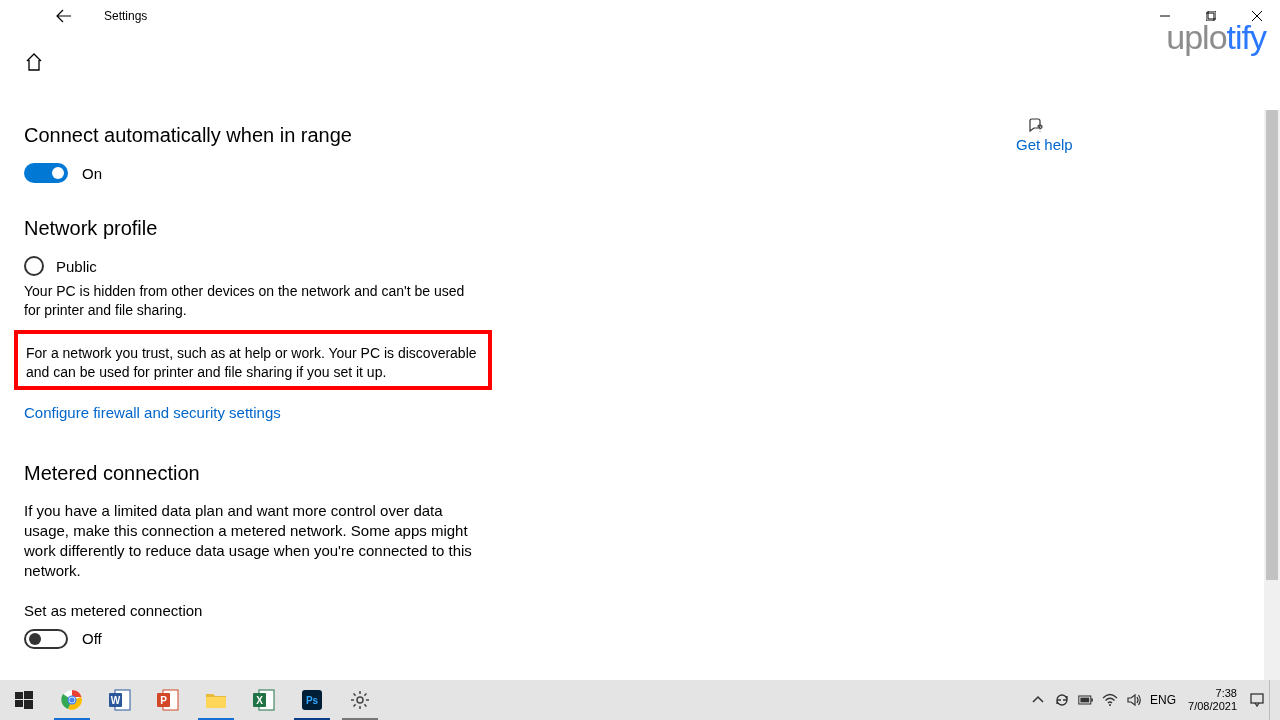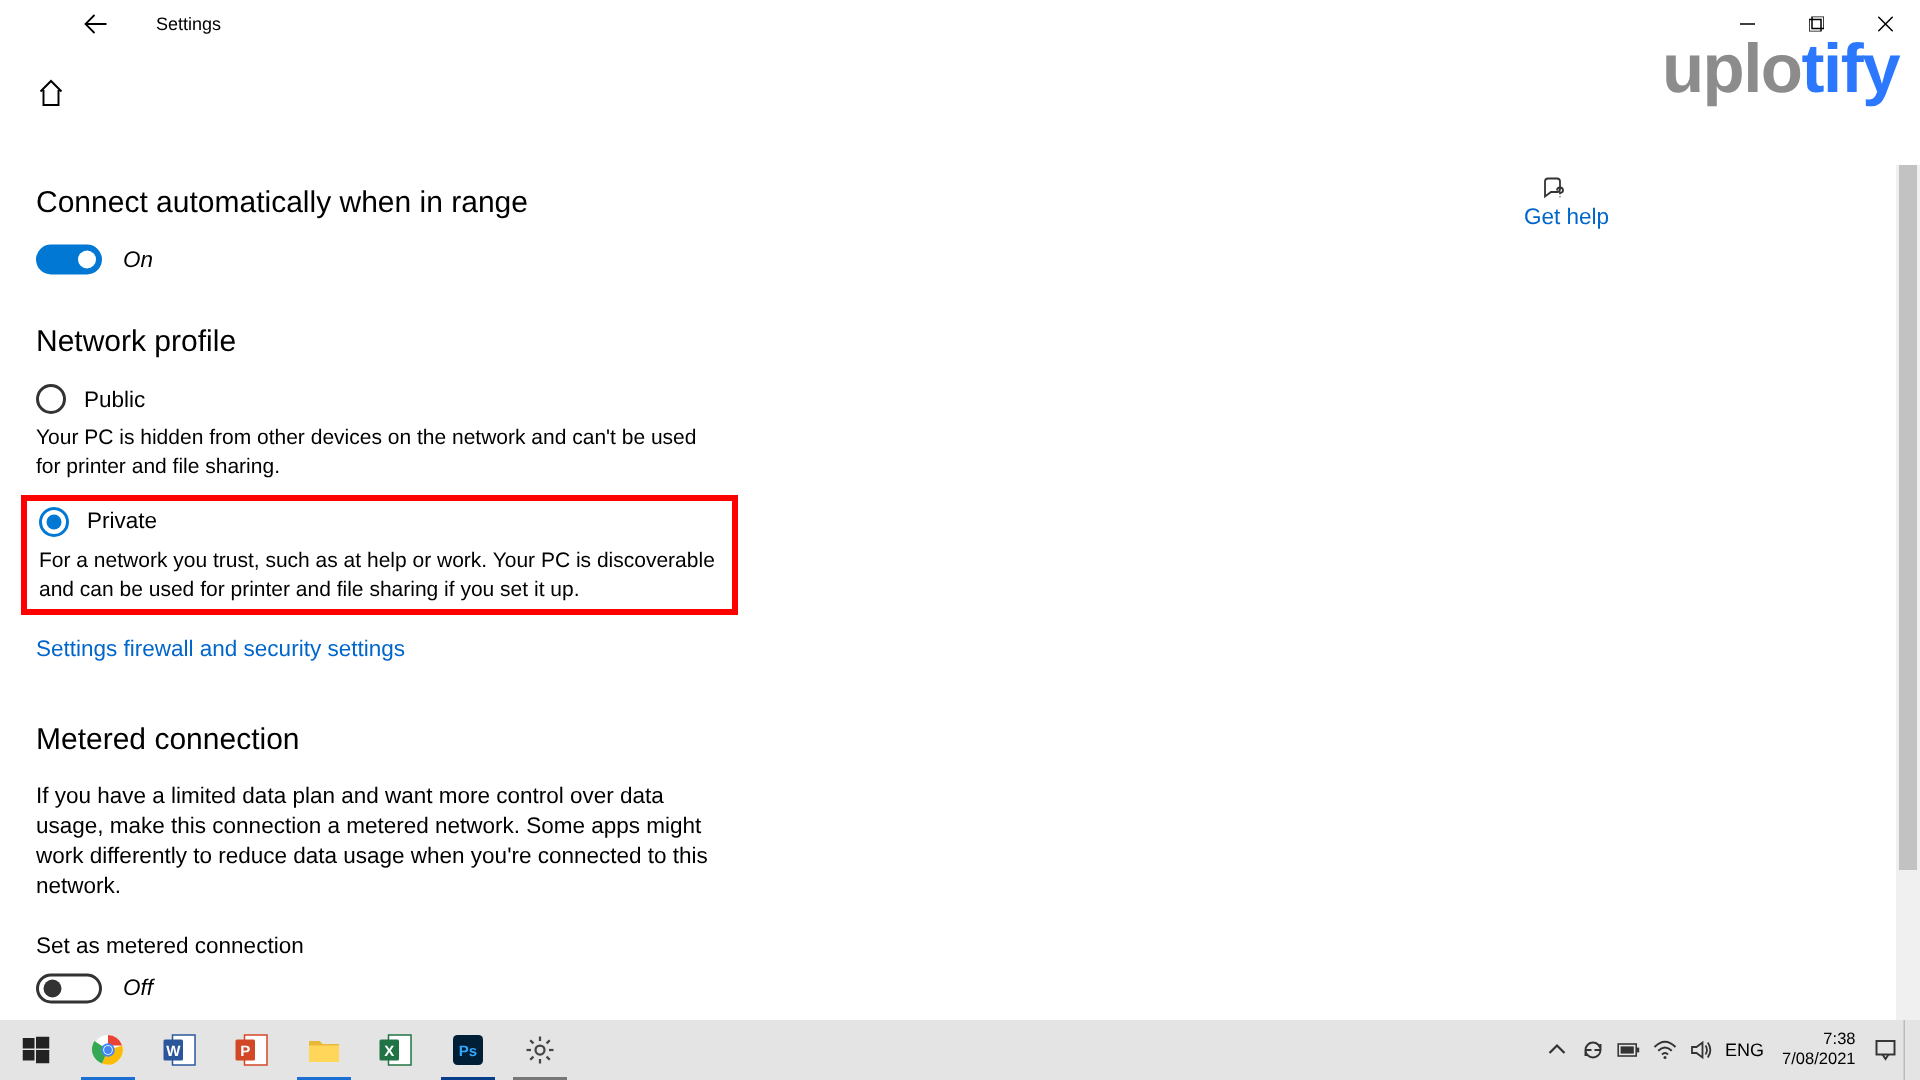--- a/index.html
+++ b/index.html
@@ -120,21 +120,21 @@
   .toggle .knob {
     position: absolute;
     width: 12px;
     height: 12px;
     border-radius: 50%;
     top: 4px;
   }
   .toggle.on  .knob { right:4px; background:#fff; }
   .toggle.off .knob { left:3px; top:2px; background:#333; }
 
-  .toggle-label { font-size: 15px; font-style: italic; }
+  .toggle-label { font-size: 15px; }
 
   
   .radio-row {
     display: flex;
     align-items: center;
     margin-top: 6px;
   }
   .radio {
     width: 20px;
     height: 20px;
@@ -207,22 +207,22 @@
     margin-right: 14px;
     display:flex; align-items:center; justify-content:center;
   }
   .gethelp .text { color:#0066cc; }
 
   
   .watermark {
     position: absolute;
     top: 18px;
     right: 14px;
-    font-size: 46px;
-    font-weight: 700;
+    font-size: 34px;
+    font-weight: 400;
     letter-spacing: -1px;
     user-select: none;
     pointer-events: none;
   }
   .watermark .g { color:#8c8c8c; }
   .watermark .b { color:#2b78ff; }
 
   
   .scrollbar-track {
     position: absolute;
@@ -379,28 +379,24 @@
 
     <div class="section-title" style="margin-top:34px;">Network profile</div>
 
     <div class="radio-row">
       <div class="radio"></div>
       <span class="radio-label">Public</span>
     </div>
     <div class="option-desc">Your PC is hidden from other devices on the network and can't be used for printer and file sharing.</div>
 
     <div class="highlight-box">
-      <div class="radio-row" style="margin-top:0;">
-        <div class="radio selected"></div>
-        <span class="radio-label">Private</span>
-      </div>
       <div class="option-desc" style="max-width:none;">For a network you trust, such as at help or work. Your PC is discoverable and can be used for printer and file sharing if you set it up.</div>
     </div>
 
-    <a class="link">Settings firewall and security settings</a>
+    <a class="link">Configure firewall and security settings</a>
 
     <div class="section-title" style="margin-top:40px;">Metered connection</div>
     <div class="body-text">If you have a limited data plan and want more control over data usage, make this connection a metered network. Some apps might work differently to reduce data usage when you're connected to this network.</div>
 
     <div class="sub-label">Set as metered connection</div>
     <div class="toggle-row">
       <div class="toggle off">
         <div class="knob"></div>
       </div>
       <span class="toggle-label">Off</span>

